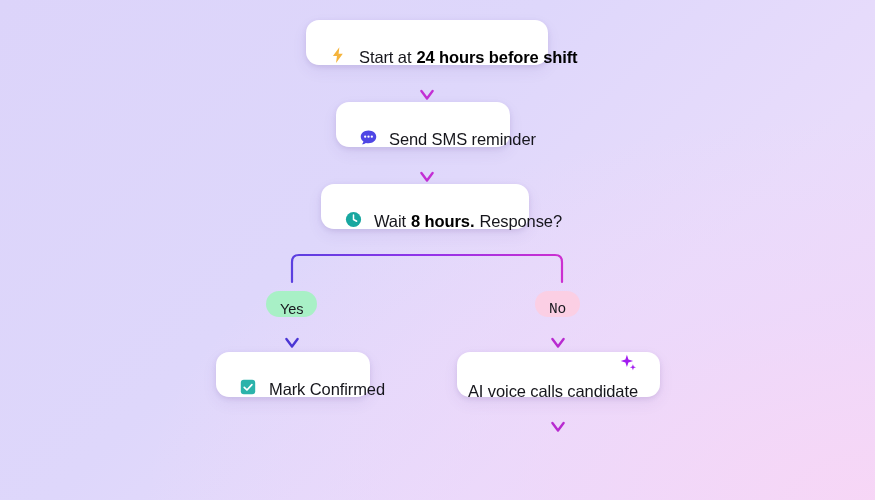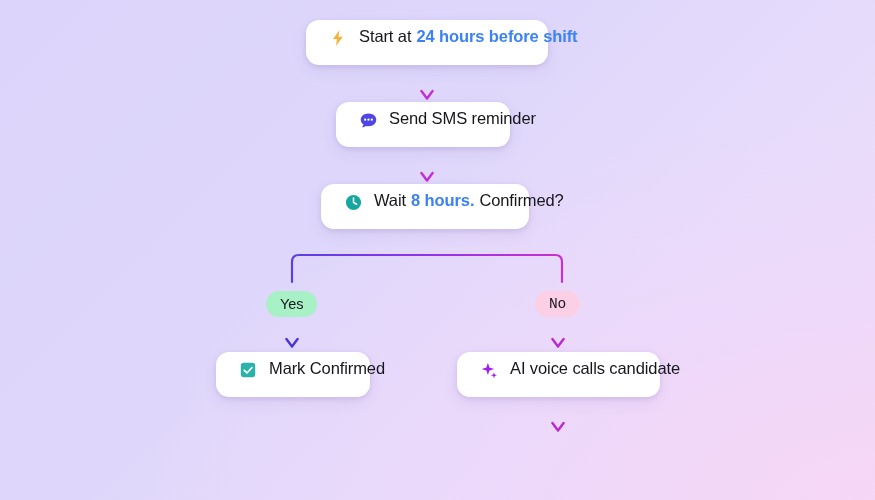--- a/index.html
+++ b/index.html
@@ -19,61 +19,61 @@
     background:
       radial-gradient(120% 110% at 100% 100%, rgba(247,214,246,0.95) 0%, rgba(240,214,250,0.55) 35%, rgba(223,212,252,0.0) 70%),
       linear-gradient(135deg, #dcd4fa 0%, #ded7fb 40%, #e8dcfb 70%, #f0dcf8 100%);
   }
 
   
   .node {
     position: absolute;
     box-sizing: border-box;
     display: flex;
-    align-items: flex-start;
+    align-items: flex-end;
     gap: 11px;
     background: #ffffff;
     border-radius: 13px;
-    padding: 8px 22px;
+    padding: 0 22px;
     height: 45px;
     box-shadow: 0 2px 5px rgba(86, 52, 140, 0.13), 0 6px 16px rgba(86, 52, 140, 0.07);
     white-space: nowrap;
   }
   .node-label {
     font-size: 16.5px;
     color: #16161c;
     letter-spacing: -0.1px;
     line-height: 1;
     display: flex;
     align-items: baseline;
     gap: 0;
   }
   .node-label .pre { }
   .node-label .hl {
-    color: #3b82f6;
+    color: #000000;
     font-weight: bold;
   }
   .node-label .post { }
   .sp { display: inline-block; width: 5px; }
 
   .icon {
     display: inline-flex;
     align-items: center;
     justify-content: center;
     width: 20px;
     height: 20px;
     flex: 0 0 20px;
   }
 
   
   .pill {
     position: absolute;
     box-sizing: border-box;
     display: flex;
-    align-items: center;
+    align-items: flex-end;
     justify-content: center;
     height: 26px;
     padding: 0 14px;
     border-radius: 13px;
     font-size: 14.5px;
     color: #17171d;
     letter-spacing: -0.1px;
   }
   .pill-yes { background: #a8f0c6; }
   .pill-no  { background: #fbcfe4; font-family: Liberation Mono, monospace; }
@@ -145,21 +145,21 @@
       <svg width="19" height="19" viewBox="0 0 24 24">
         <circle cx="12" cy="12" r="9.6" fill="#18a7a0"></circle>
         <path d="M12 6.4 V12 L16 14.2" stroke="#ffffff" stroke-width="1.9" fill="none" stroke-linecap="round" stroke-linejoin="round"></path>
       </svg>
     </span>
     <span class="node-label">
       <span class="pre">Wait</span>
         <span class="sp"></span>
         <span class="hl">8 hours.</span>
         <span class="sp"></span>
-        <span class="post">Confirmed?</span>
+        <span class="post">Response?</span>
     </span>
   </div>
 
   <div class="conn" style="left:282px; top:229px;">
     <svg width="290" height="56" viewBox="0 0 290 56">
       <defs>
         <linearGradient id="gb" x1="0" y1="0" x2="1" y2="0">
           <stop offset="0%" stop-color="#5b3fe0"></stop>
           <stop offset="50%" stop-color="#9333ea"></stop>
           <stop offset="100%" stop-color="#cc2fd0"></stop>
@@ -208,21 +208,21 @@
       <svg width="18" height="18" viewBox="0 0 24 24">
         <rect x="2.4" y="2.4" width="19.2" height="19.2" rx="4" fill="#2bb3ab"></rect>
         <path d="M7 12.4 L10.6 16 L17.2 8.8" stroke="#ffffff" stroke-width="2.3" fill="none" stroke-linecap="round" stroke-linejoin="round"></path>
       </svg>
     </span>
     <span class="node-label">
       <span class="pre">Mark Confirmed</span>
     </span>
   </div>
 
-  <div class="node" style="left:457px; top:352px; width:203px;">
+  <div class="node" style="left:457px; top:352px; width:203px;flex-direction:column;">
     <span class="icon">
       <svg width="19" height="19" viewBox="0 0 24 24">
         <path d="M10 2.2 L11.9 8.1 L17.8 10 L11.9 11.9 L10 17.8 L8.1 11.9 L2.2 10 L8.1 8.1 Z" fill="#a21cf0"></path>
         <path d="M17.6 14.2 L18.6 17 L21.4 18 L18.6 19 L17.6 21.8 L16.6 19 L13.8 18 L16.6 17 Z" fill="#a21cf0"></path>
       </svg>
     </span>
     <span class="node-label">
       <span class="pre">AI voice calls candidate</span>
     </span>
   </div>

